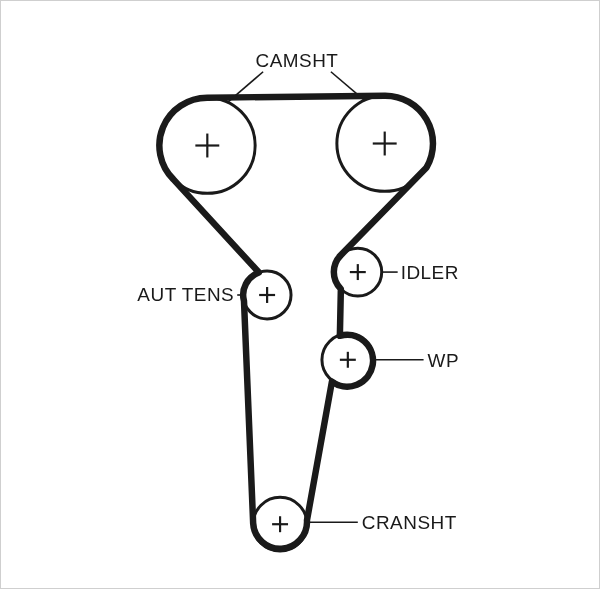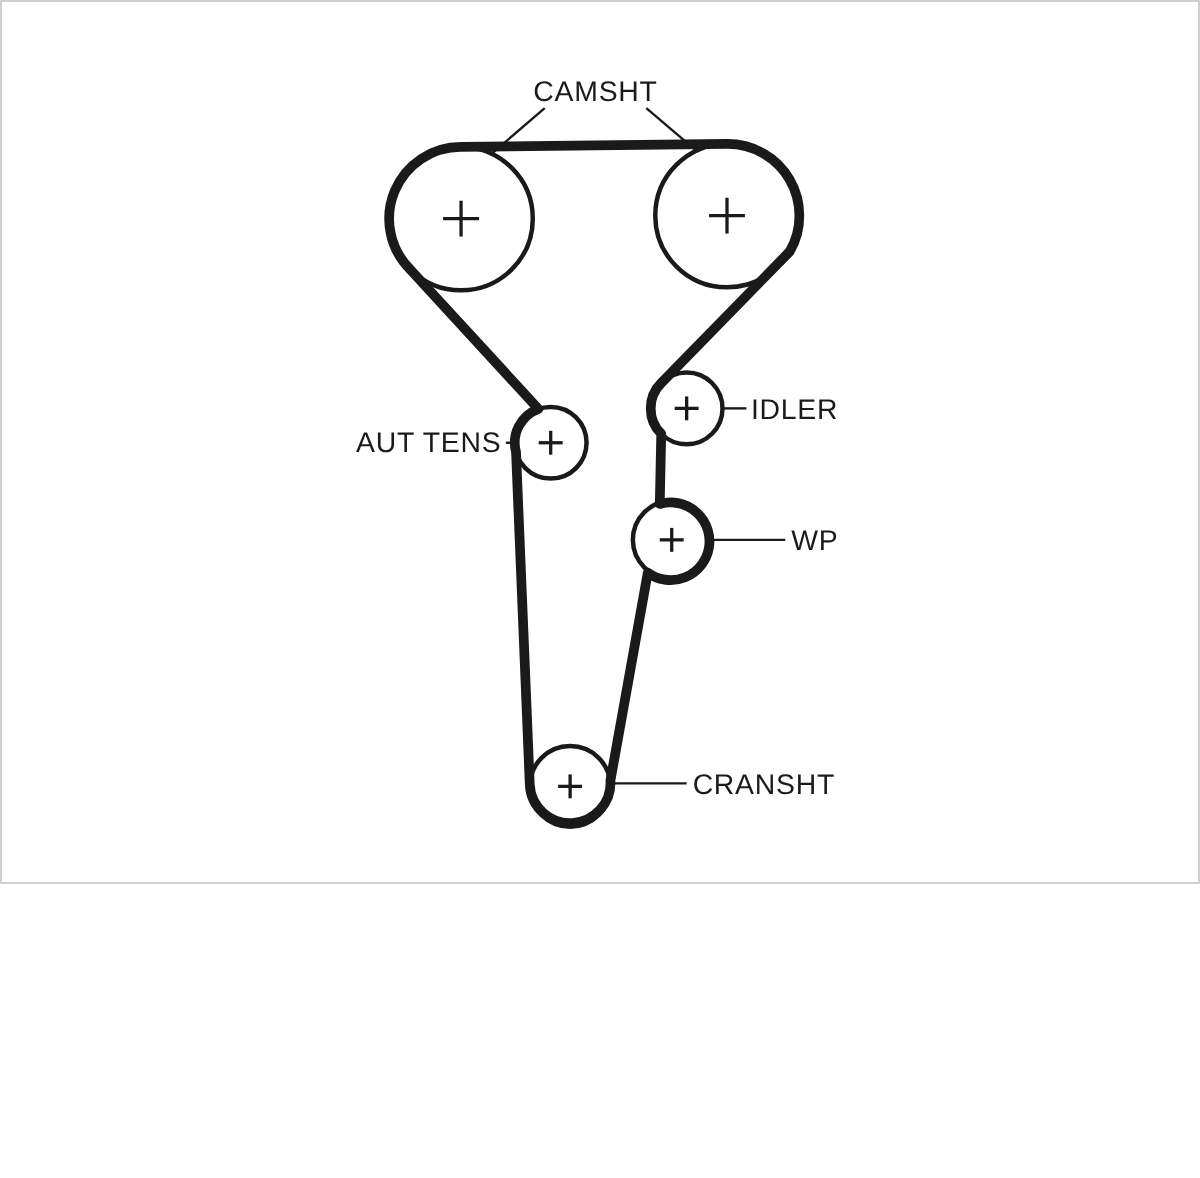--- a/index.html
+++ b/index.html
@@ -3,21 +3,21 @@
 <meta charset="utf-8">
 <style>
   html, body {
     margin: 0;
     padding: 0;
     background: #ffffff;
     font-family: "Liberation Sans", sans-serif;
   }
   .canvas {
     width: 600px;
-    height: 442px;
+    height: 589px;
     box-sizing: border-box;
     border: 1px solid #cfcfcf;
     background: #ffffff;
     position: relative;
   }
   svg { display: block; width: 100%; height: 100%; }
   text {
     font-family: "Liberation Sans", sans-serif;
     font-size: 19px;
     letter-spacing: 0.5px;

